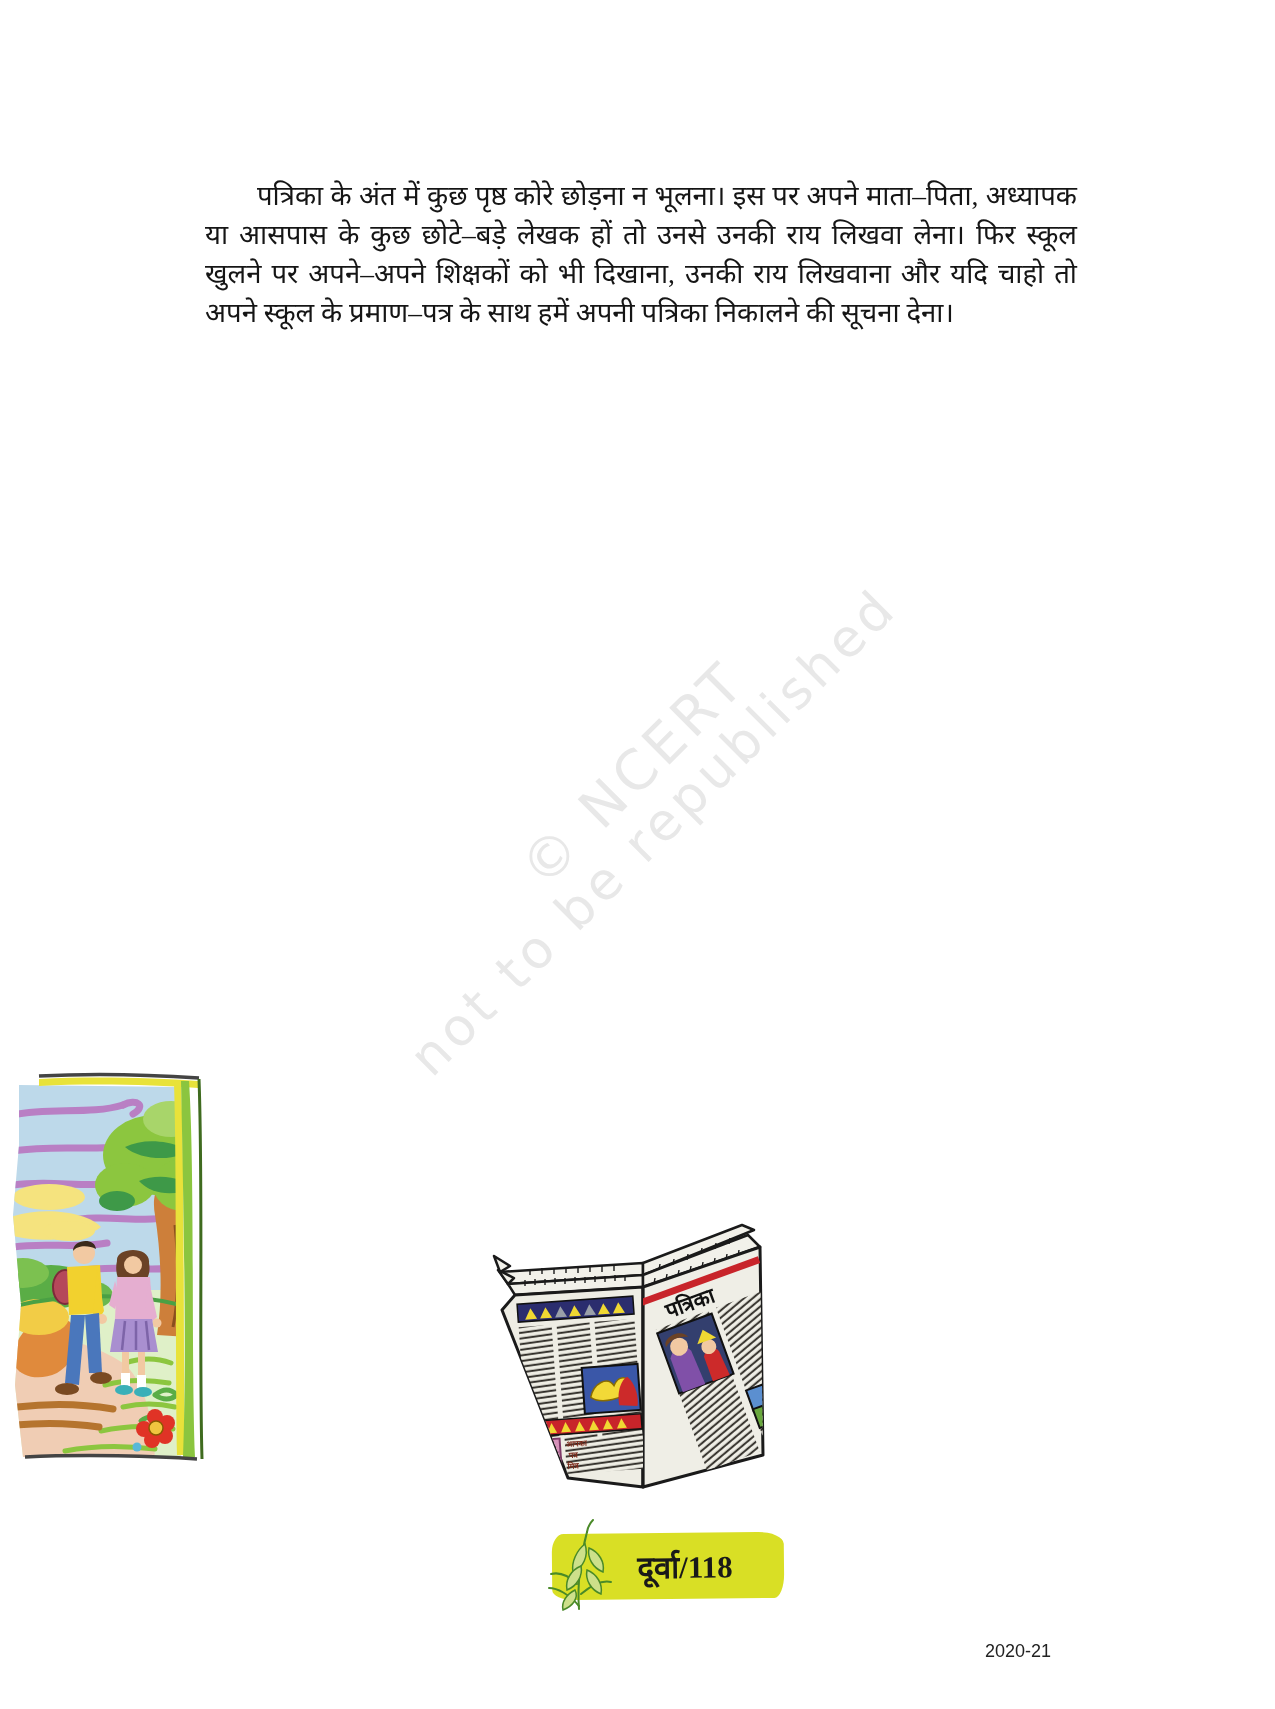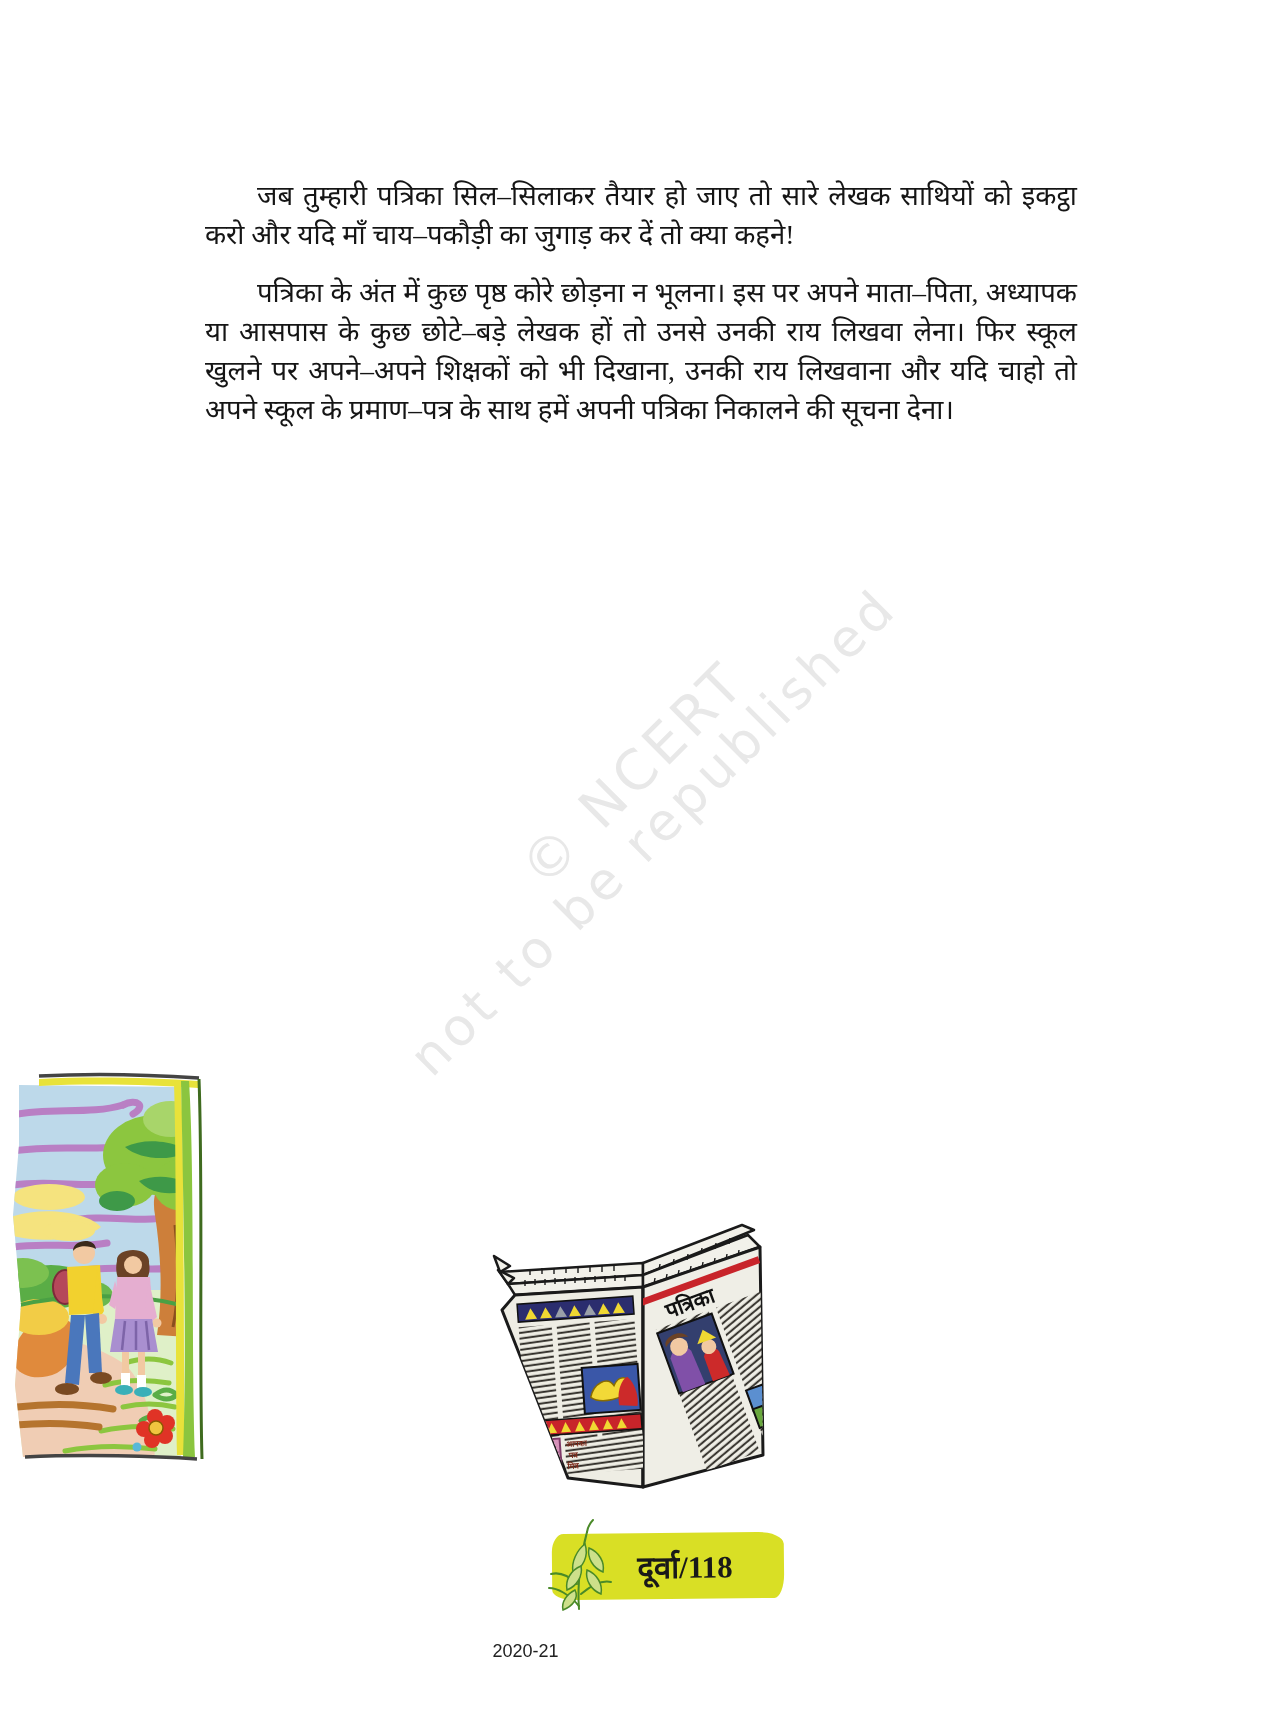--- a/index.html
+++ b/index.html
@@ -51,32 +51,31 @@
     display:flex; align-items:center; justify-content:center;
   }
   .badge-label{
     font-size:31px; font-weight:bold; color:#191919;
     padding-left:34px;
     font-family:"Liberation Serif", serif;
   }
   .badge-plant{position:absolute; left:541px; top:1514px;}
   .year{
     position:absolute; left:0; top:1641px; width:1051px;
-    text-align:center;
+    text-align:right;
     font-family:"Liberation Sans", sans-serif;
     font-size:18px; color:#222;
   }
 </style>
 </head>
 <body>
 
 <div id="page">
 
   <div class="content">
-    <p>जब तुम्हारी पत्रिका सिल–सिलाकर तैयार हो जाए तो सारे लेखक साथियों को इकट्ठा करो और यदि माँ चाय–पकौड़ी का जुगाड़ कर दें तो क्या कहने!</p>
     <p>पत्रिका के अंत में कुछ पृष्ठ कोरे छोड़ना न भूलना। इस पर अपने माता–पिता, अध्यापक या आसपास के कुछ छोटे–बड़े लेखक हों तो उनसे उनकी राय लिखवा लेना। फिर स्कूल खुलने पर अपने–अपने शिक्षकों को भी दिखाना, उनकी राय लिखवाना और यदि चाहो तो अपने स्कूल के प्रमाण–पत्र के साथ हमें अपनी पत्रिका निकालने की सूचना देना।</p>
   </div>
 
   <div class="wm wm1">© NCERT</div>
   <div class="wm wm2">not to be republished</div>
 
   <svg class="illu-left" width="202" height="414" viewBox="0 0 202 414">
     <defs>
       <clipPath id="clipPic">
         <polygon points="14,30 176,32 176,402 18,402 10,330 16,250 8,160 14,90"></polygon>

